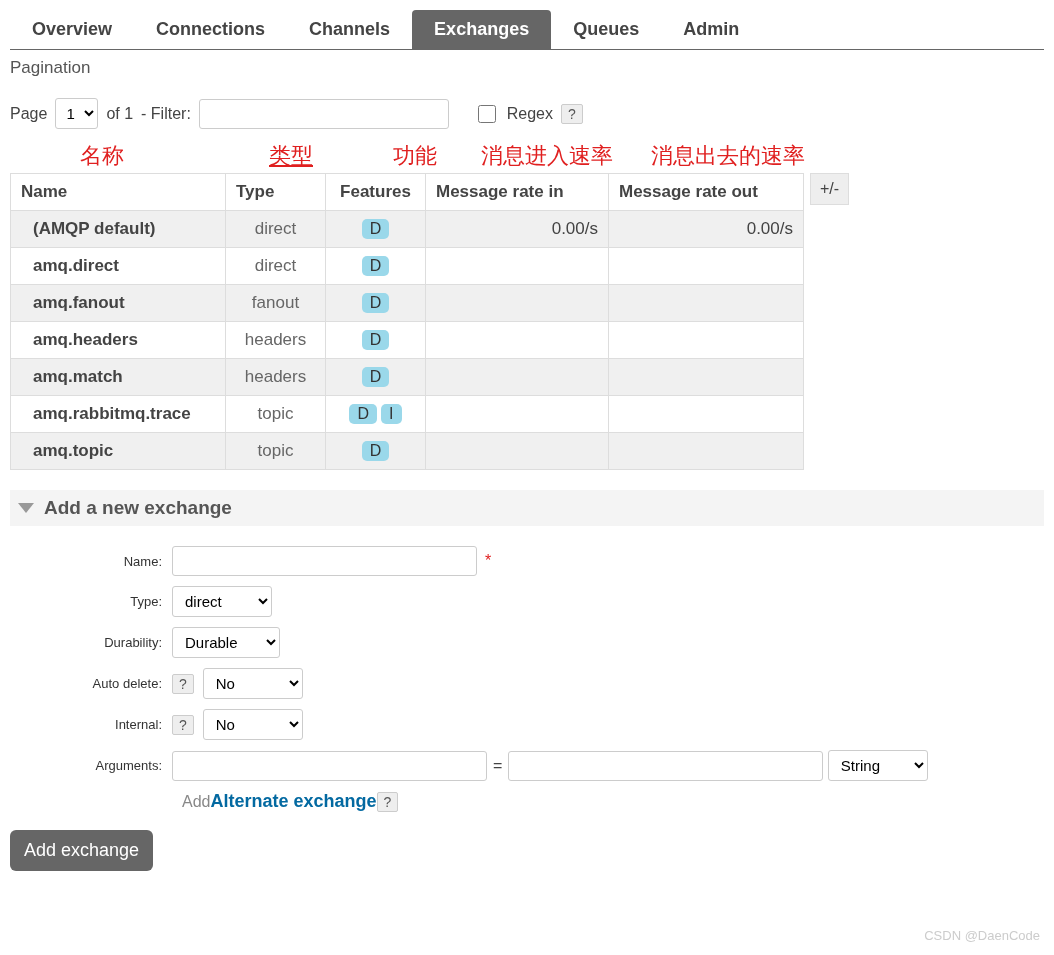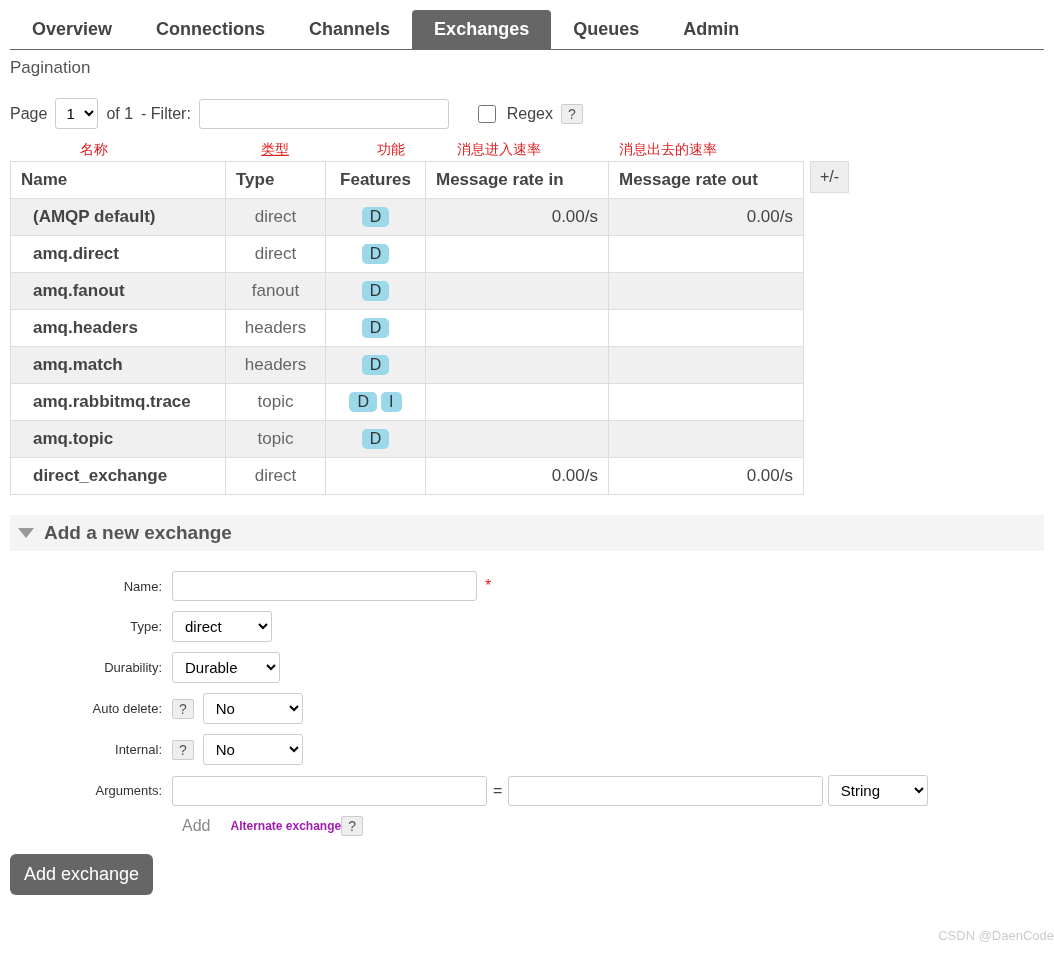--- a/index.html
+++ b/index.html
@@ -61,24 +61,24 @@
       border: 1px solid #ccc;
       background: #eee;
       padding: 1px 6px;
       font-size: 14px;
       cursor: pointer;
       color: #555;
       border-radius: 2px;
     }
     .cn-labels {
       display: flex;
-      gap: 0;
+      gap: 8px;
       margin: 12px 0 2px;
       color: #e02020;
-      font-size: 14px;
+      font-size: 22px;
     }
     .cn-labels span { display: inline-block; }
     .cn-name { width: 96px; margin-left: 70px; }
     .cn-type { width: 96px; margin-left: 85px; text-decoration: underline; }
     .cn-feat { width: 70px; margin-left: 20px; }
     .cn-in   { width: 140px; margin-left: 10px; }
     .cn-out  { width: 160px; margin-left: 22px; }
     table.list {
       border-collapse: collapse;
       font-size: 17px;
@@ -152,34 +152,34 @@
       font-size: 13px;
     }
     .form-row .req { color: #e02020; margin-left: 8px; }
     .form-row select { min-width: 100px; padding:5px 25px 5px 8px; }
     .argrow .eq { margin: 0 6px; }
     .arg-add-row { margin-left: 172px; display:flex; align-items:center;}
     .arg-add {
       color: #888;
       font-size: 16px;
     }
-    .arg-ae { font-weight: bold; font-size: 12px; color: #a21caf; margin-left: 20px;}
+    .arg-ae { font-weight: bold; font-size: 18px; color: #0369a1;}
     .submit-btn {
       margin-top: 18px;
       background: #666;
       color: #fff;
       border: none;
       padding: 10px 14px;
       font-size: 18px;
       border-radius: 6px;
       cursor: pointer;
     }
     .watermark {
       position: fixed;
-      right: 0;
+      right: 14px;
       bottom: 12px;
       color: #ccc;
       font-size: 13px;
     }
     .col-name{width:215px;}
     .col-type{width:100px;}
     .col-feat{width:100px;}
     .col-in{width:183px; text-align:right;}
     .col-out{width:195px; text-align:right;}
   </style>
@@ -273,27 +273,20 @@
           <td class="rate"></td>
           <td class="rate"></td>
         </tr>
         <tr class="shade">
           <td class="name">amq.topic</td>
           <td class="type">topic</td>
           <td class="feat"><span class="feat-badge">D</span></td>
           <td class="rate"></td>
           <td class="rate"></td>
         </tr>
-        <tr class="noshade">
-          <td class="name">direct_exchange</td>
-          <td class="type">direct</td>
-          <td class="feat"></td>
-          <td class="rate">0.00/s</td>
-          <td class="rate">0.00/s</td>
-        </tr>
       </tbody>
   </table>
   <span class="plusminus">+/-</span>
 </div>
 
 <div class="section-header">
   <span class="caret"></span>
   <span>Add a new exchange</span>
 </div>
 

